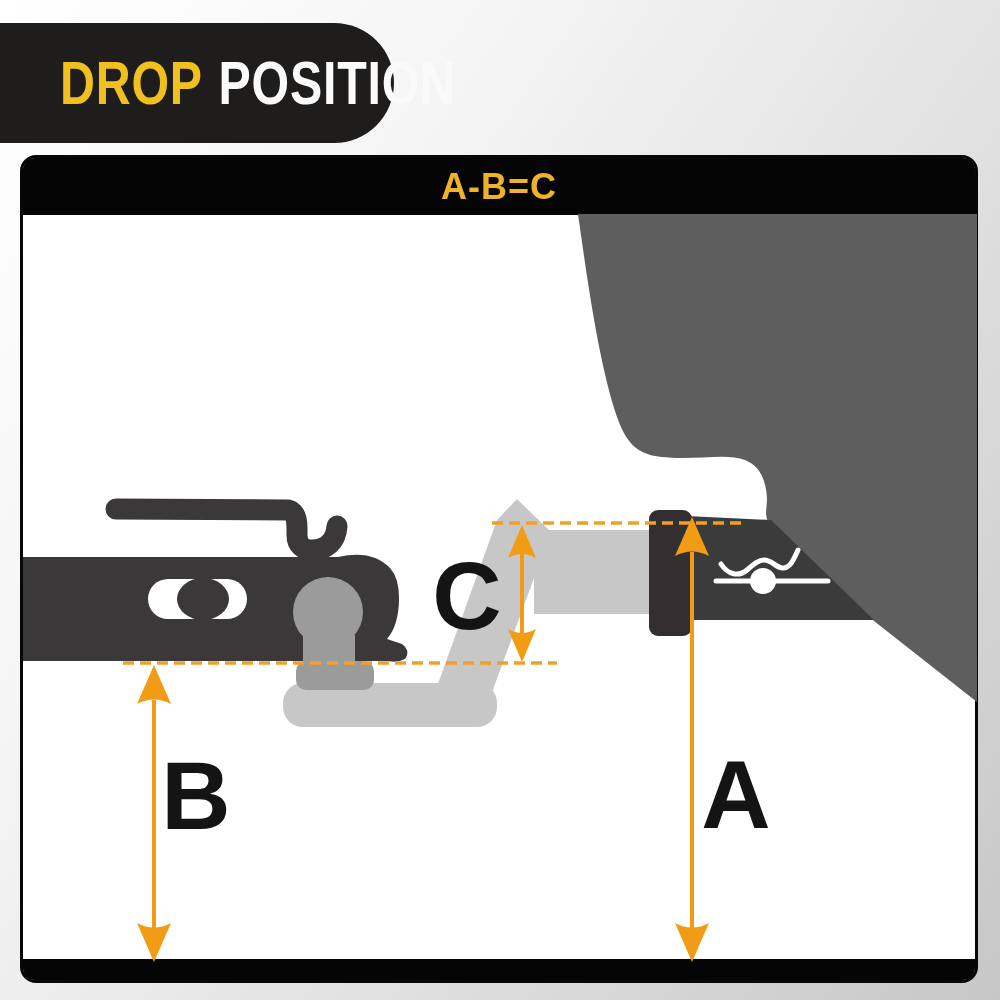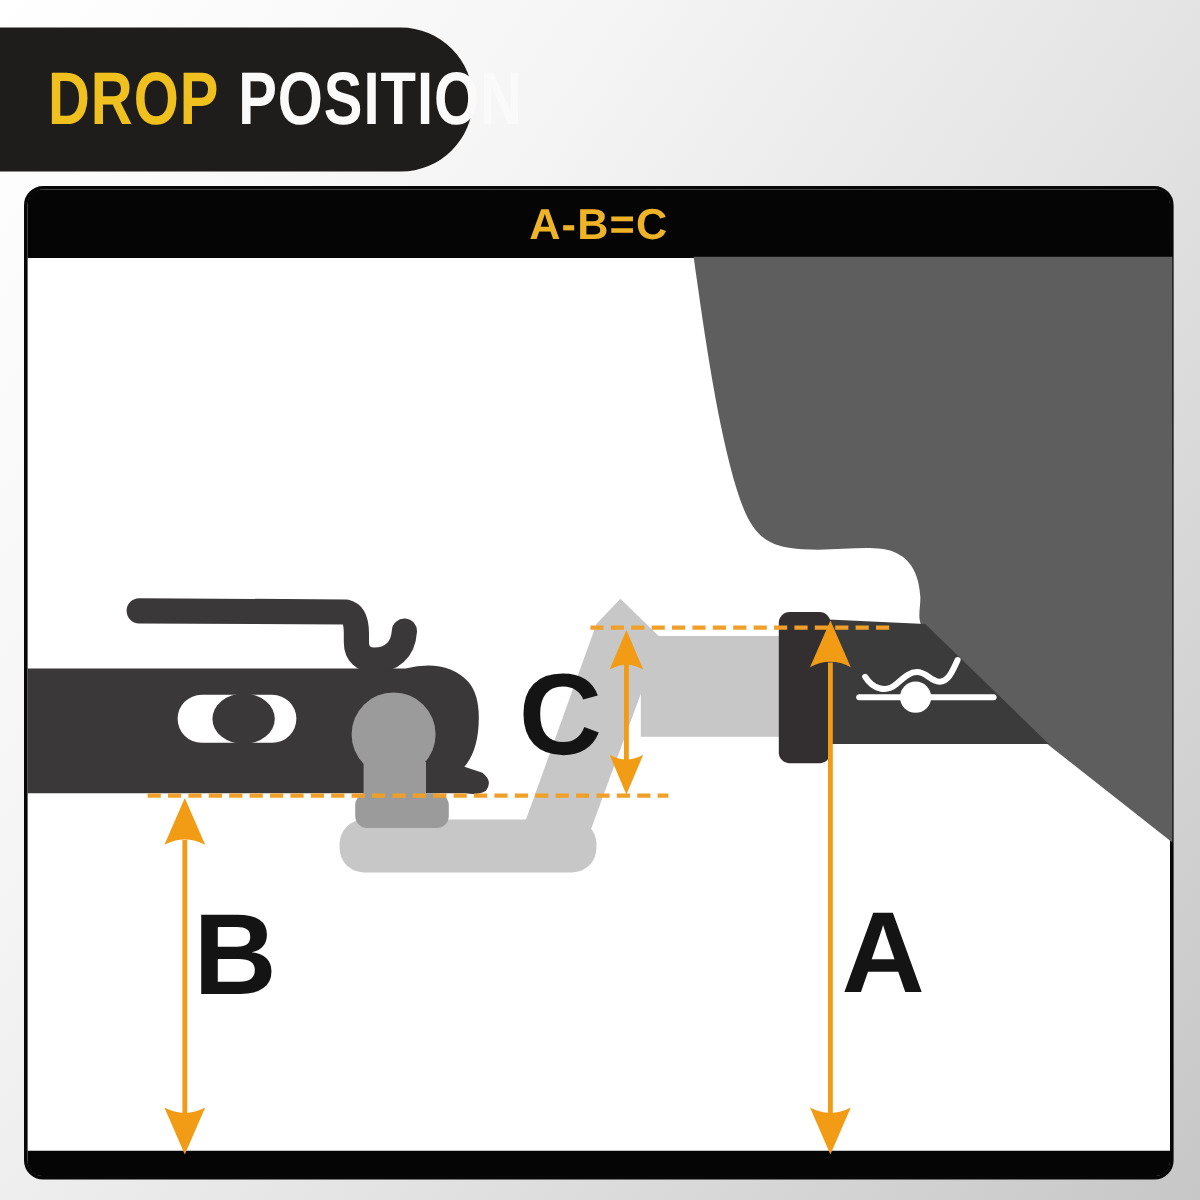--- a/index.html
+++ b/index.html
@@ -8,21 +8,21 @@
     font-family:"Liberation Sans", sans-serif;
     background:linear-gradient(125deg,#ffffff 0%,#f5f5f5 30%,#e3e3e3 60%,#c7c7c7 100%);
     position:relative;overflow:hidden;
   }
   .stage{position:absolute;inset:0;}
 
   
   .banner{
     position:absolute;left:0;top:23px;width:394px;height:120px;
     background:#1f1d1b;border-radius:0 60px 60px 0;
-    display:flex;align-items:center;padding-left:40px;box-sizing:border-box;
+    display:flex;align-items:center;padding-left:60px;box-sizing:border-box;
   }
   .banner-text{
     display:flex;align-items:baseline;
     transform:scaleX(0.78);transform-origin:left center;
     font-size:62px;font-weight:900;letter-spacing:1px;white-space:nowrap;
     line-height:1;
   }
   .banner-text .hl{color:#f0c01f;margin-right:20px;}
   .banner-text .rest{color:#fafafa;}
 

